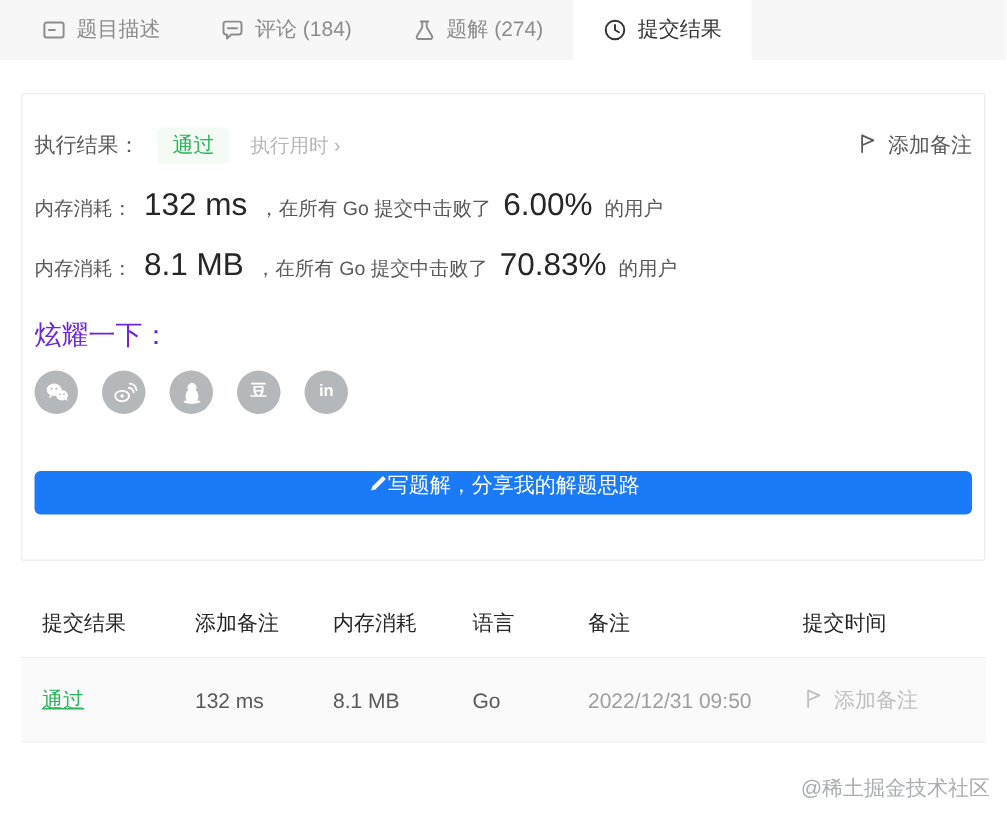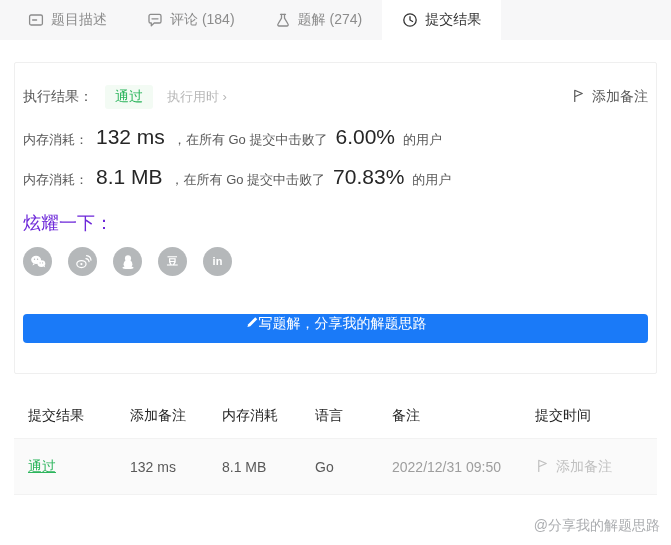--- a/index.html
+++ b/index.html
@@ -239,13 +239,13 @@
   <div class="t-row t-body">
     
     
     
     
     
     
   </div>
 </div>
 
-<div class="watermark">@分享我的解题思路</div>
+<div class="watermark">@稀土掘金技术社区</div>
 
 </body></html>

